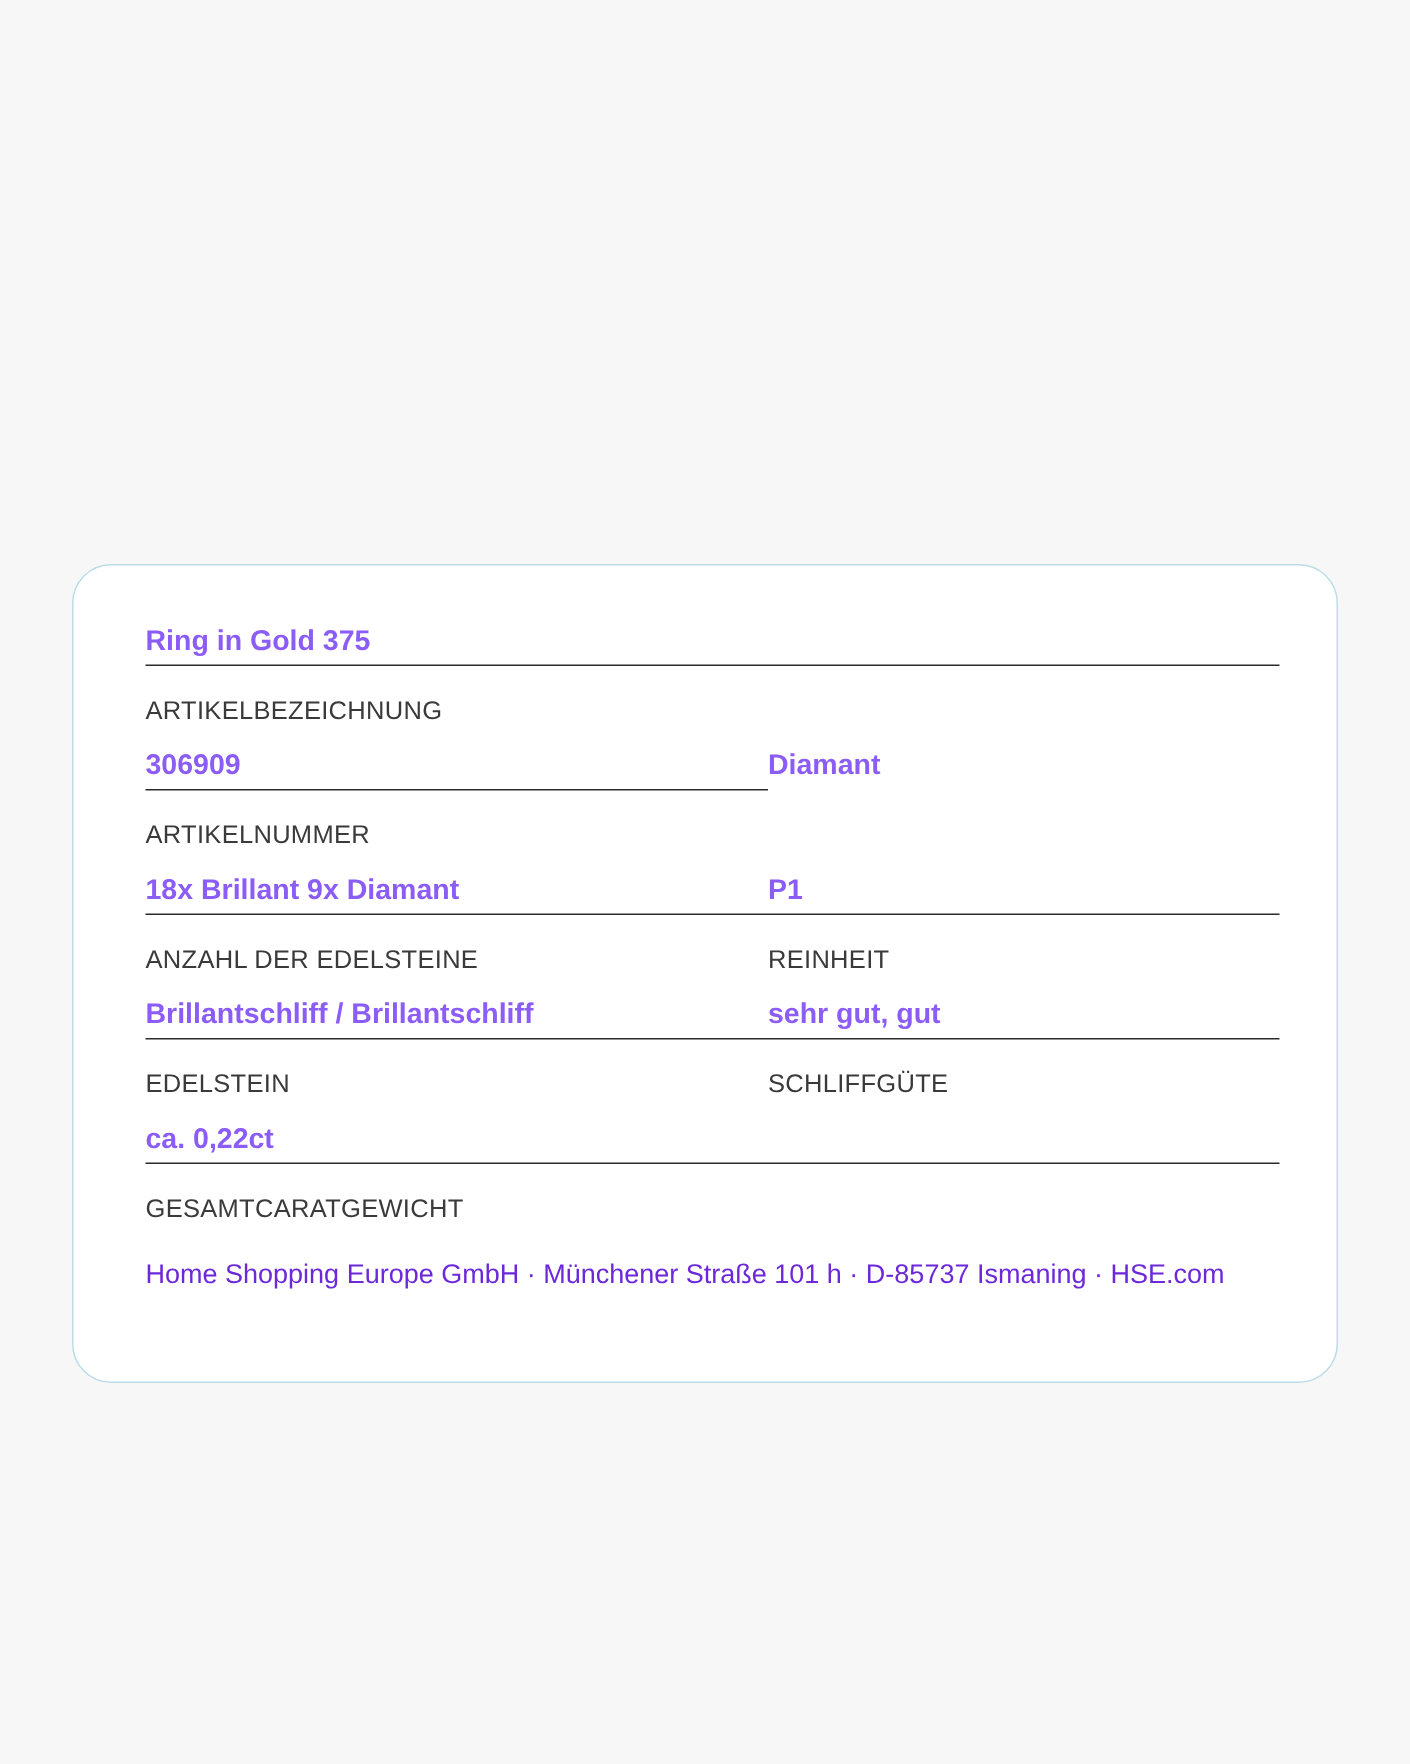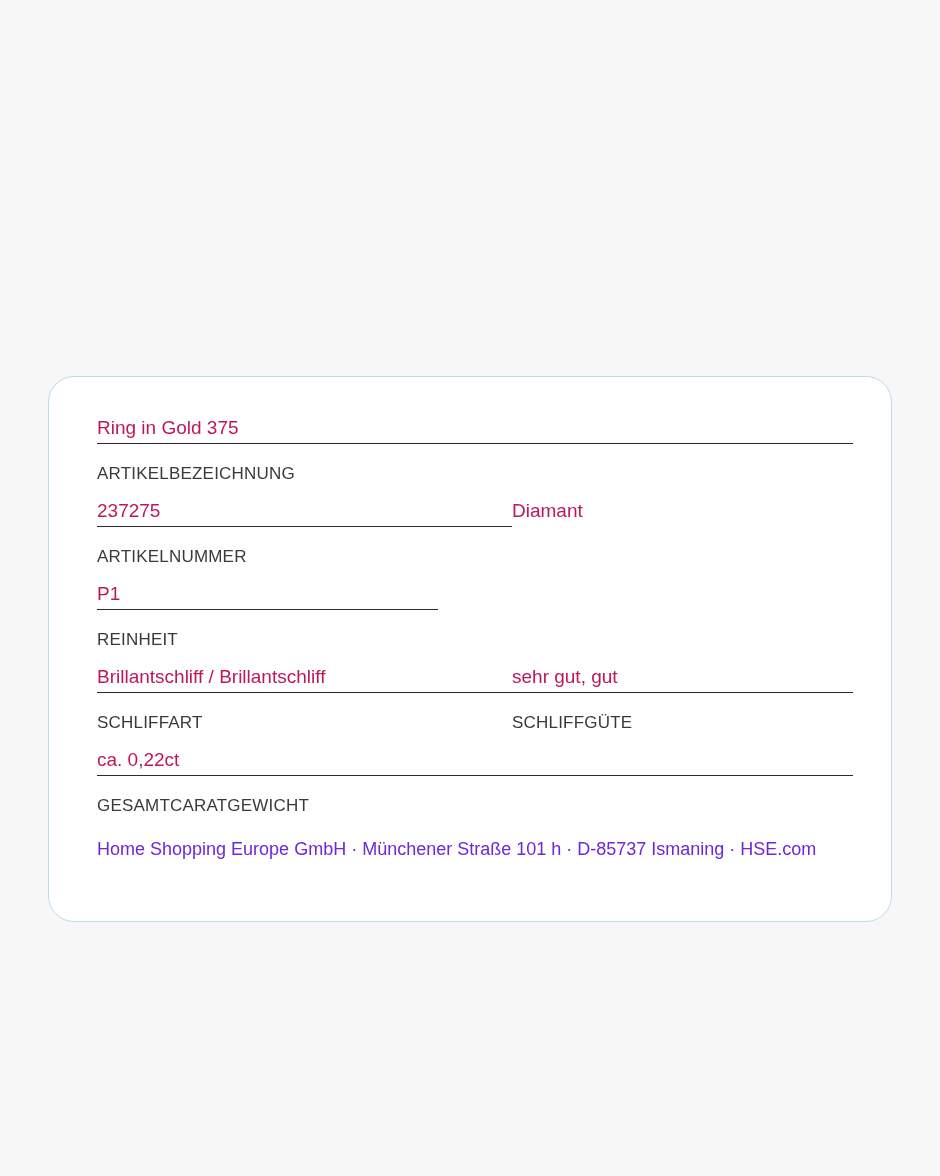--- a/index.html
+++ b/index.html
@@ -45,22 +45,22 @@
     display: flex;
     width: 100%;
   }
 
   .field {
     box-sizing: border-box;
   }
 
   .field .value {
     font-size: 19px;
-    font-weight: normal;
-    color: #be185d;
+    font-weight: bold;
+    color: #8b5cf6;
     line-height: 26px;
     white-space: nowrap;
     padding-bottom: 2px;
   }
 
   .field .label {
     font-size: 17px;
     font-weight: normal;
     color: #3a3a3a;
     line-height: 24px;
@@ -102,39 +102,43 @@
 
       <div class="row r1">
         <div class="field col-full">
           <div class="value">Ring in Gold 375</div>
           <div class="label">ARTIKELBEZEICHNUNG</div>
         </div>
       </div>
 
       <div class="row r2">
         <div class="field col-left">
-          <div class="value">237275</div>
+          <div class="value">306909</div>
           <div class="label">ARTIKELNUMMER</div>
         </div>
         <div class="field col-right">
           <div class="value">Diamant</div>
         </div>
       </div>
 
       <div class="row r3">
+        <div class="field col-left">
+          <div class="value">18x Brillant 9x Diamant</div>
+          <div class="label">ANZAHL DER EDELSTEINE</div>
+        </div>
         <div class="field col-right">
           <div class="value">P1</div>
           <div class="label">REINHEIT</div>
         </div>
       </div>
 
       <div class="row r4">
         <div class="field col-left">
           <div class="value">Brillantschliff / Brillantschliff</div>
-          <div class="label">SCHLIFFART</div>
+          <div class="label">EDELSTEIN</div>
         </div>
         <div class="field col-right">
           <div class="value">sehr gut, gut</div>
           <div class="label">SCHLIFFGÜTE</div>
         </div>
       </div>
 
 
       <div class="row r6">
         <div class="field col-full">

